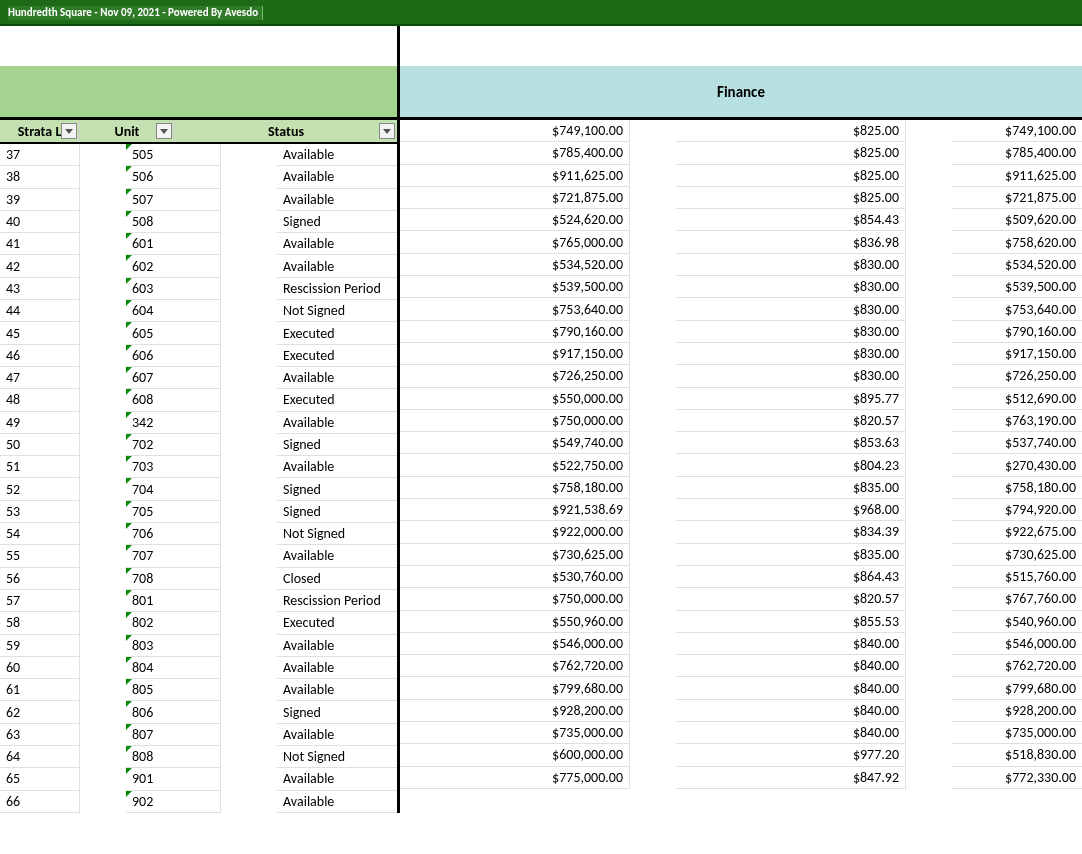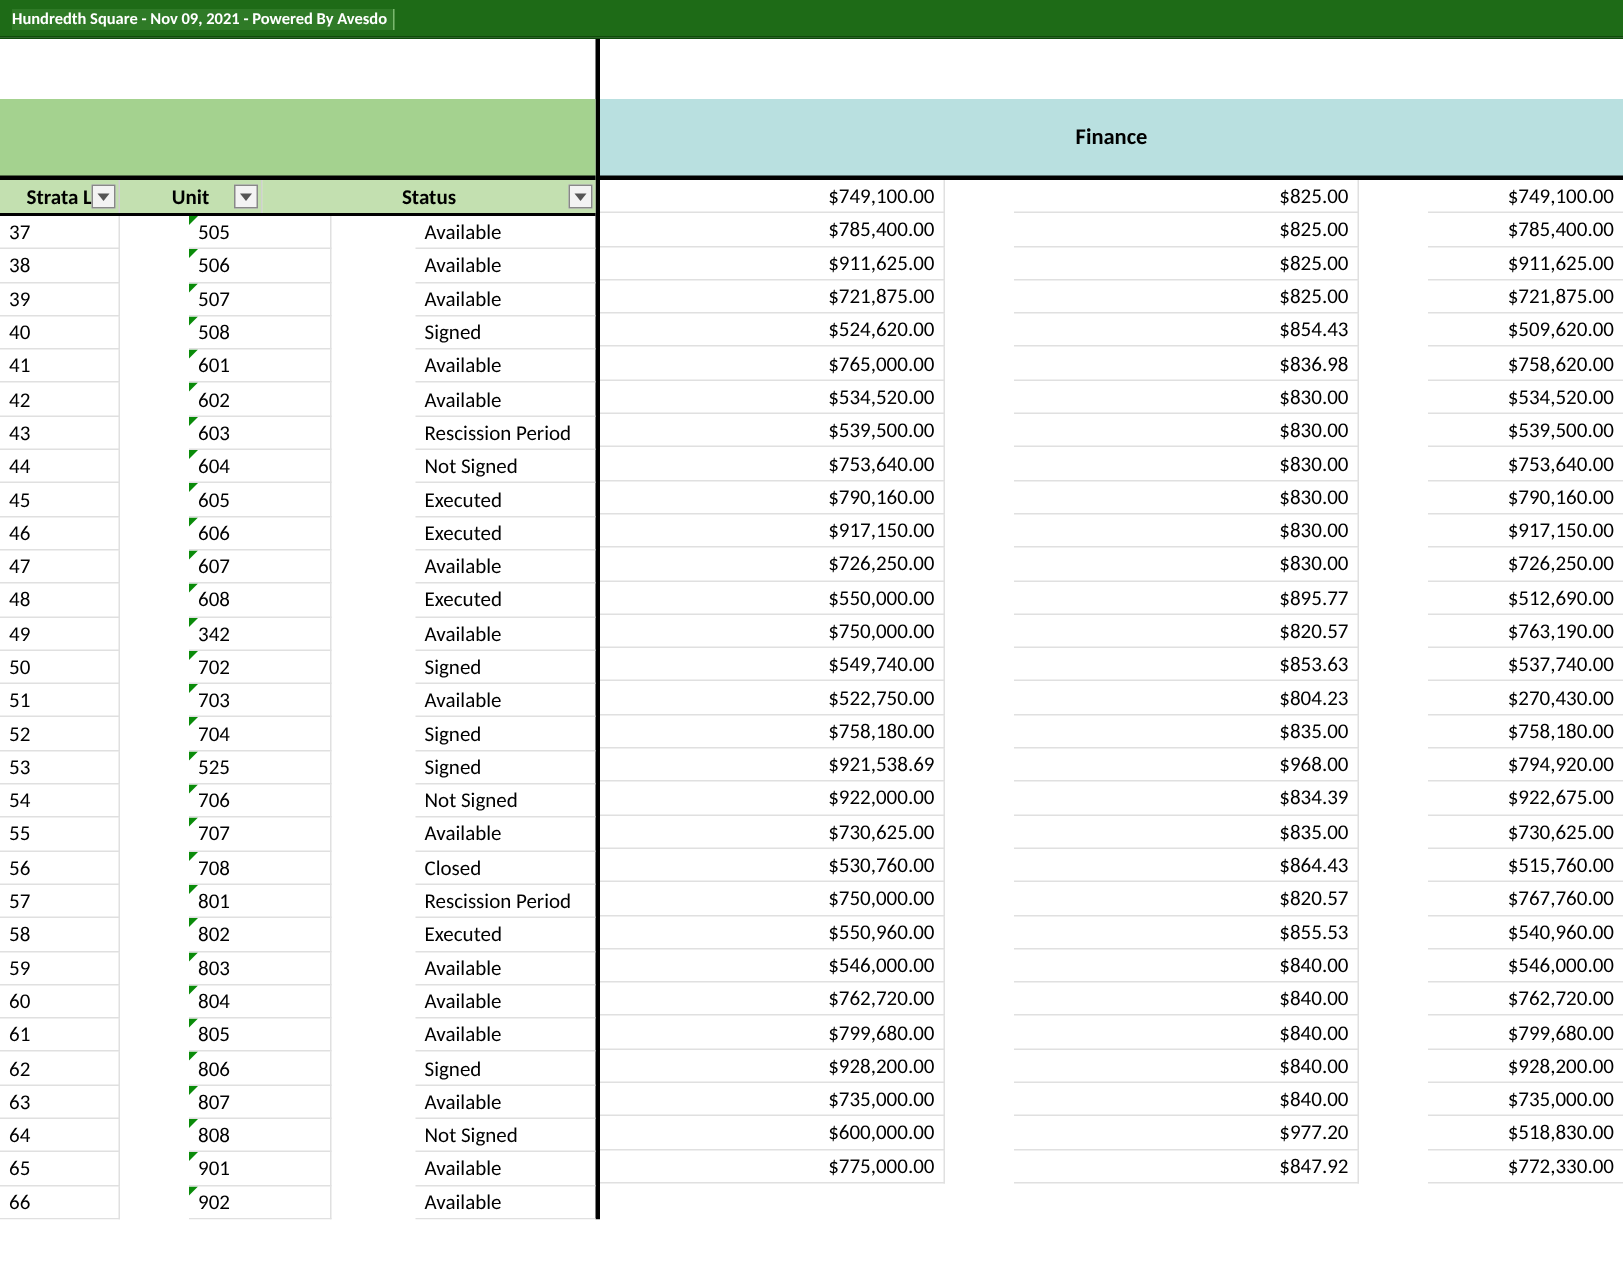--- a/index.html
+++ b/index.html
@@ -321,21 +321,21 @@
           </div>
           <div class="cell c-status">
             <span>Signed</span>
           </div>
         </div>
         <div class="row">
           <div class="cell c-strata">
             <span>53</span>
           </div>
           <div class="cell c-unit txtnum">
-            <span>525</span>
+            <span>705</span>
           </div>
           <div class="cell c-status">
             <span>Signed</span>
           </div>
         </div>
         <div class="row">
           <div class="cell c-strata">
             <span>54</span>
           </div>
           <div class="cell c-unit txtnum">

